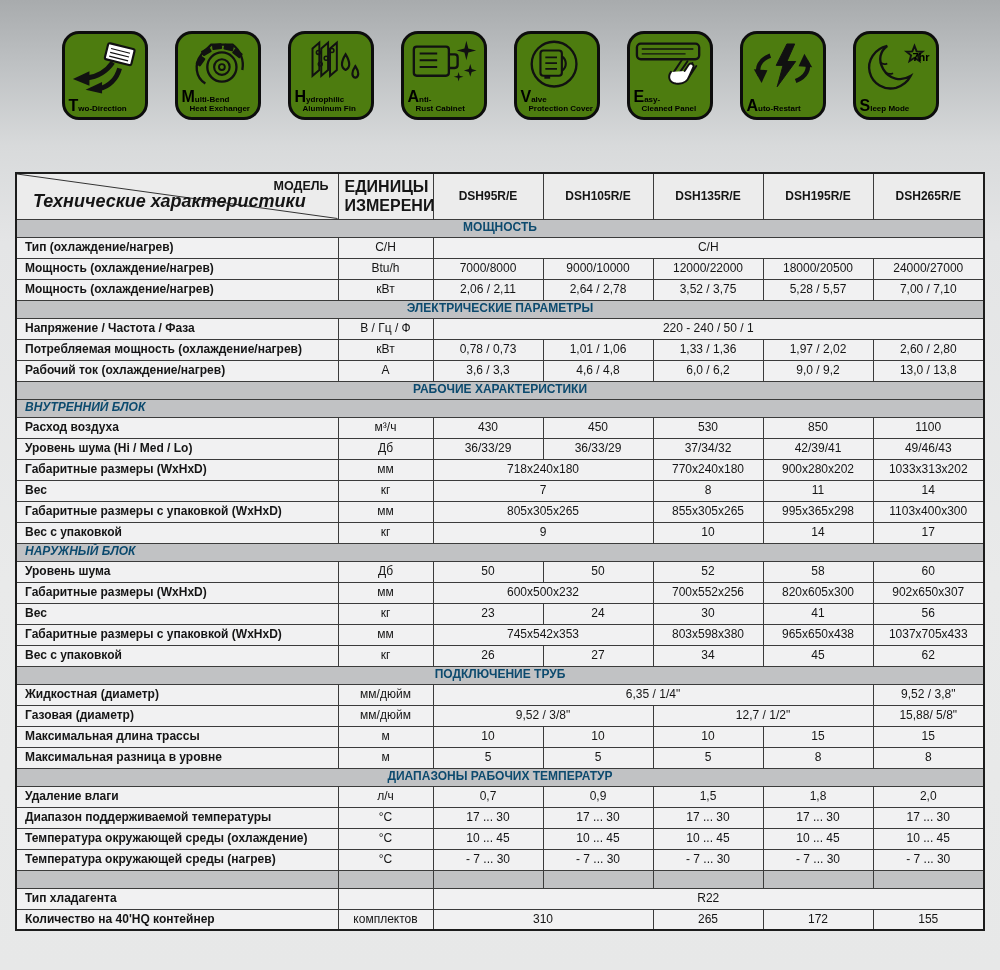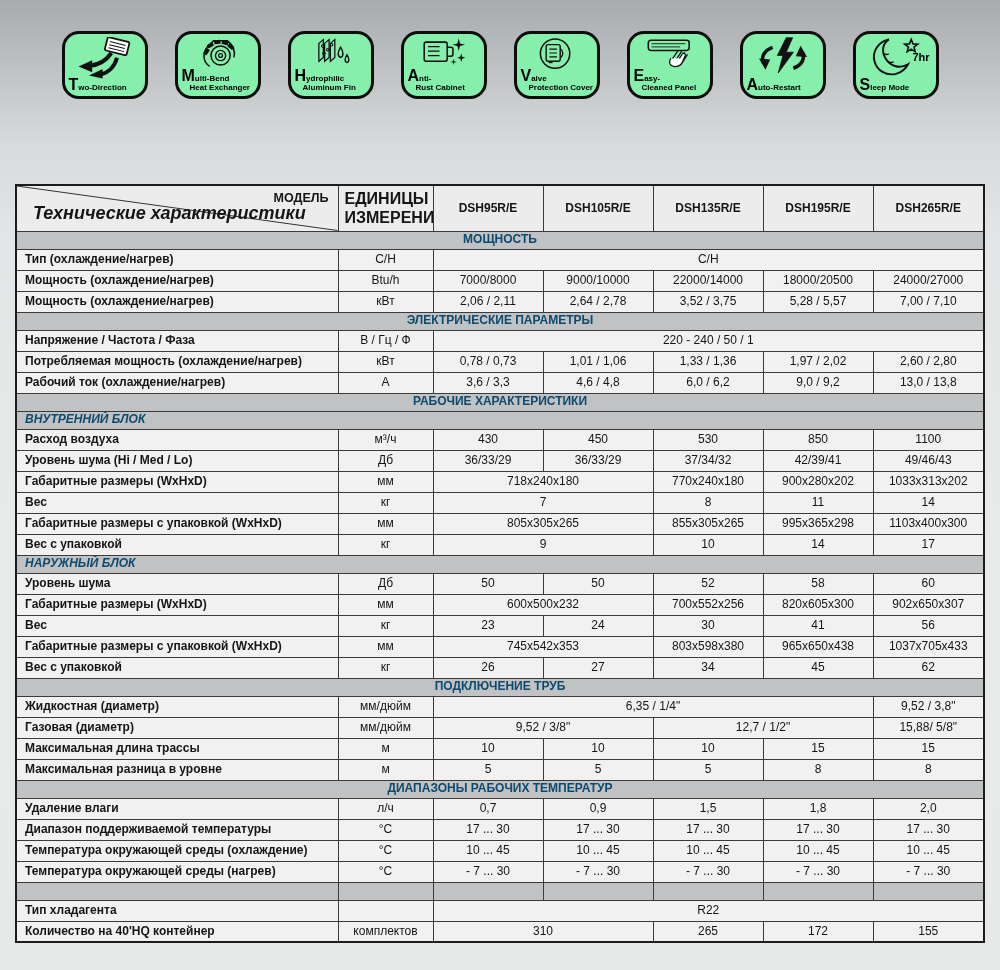--- a/index.html
+++ b/index.html
@@ -3,31 +3,31 @@
 <meta charset="utf-8">
 <style>
   html,body{margin:0;padding:0;}
   body{
     width:1000px;height:970px;overflow:hidden;
     background:linear-gradient(180deg,#a8abad 0%,#bfc2c4 7%,#d8dadb 15%,#e4e5e6 25%,#e9eaea 60%,#e7e8e8 100%);
     font-family:"Liberation Sans","DejaVu Sans",sans-serif;
   }
   
   .icons-row{display:flex;justify-content:center;align-items:flex-start;gap:27px;padding-top:31px;}
-  .icon-box{position:relative;width:86px;height:68px;background:#86efac;border:3px solid #0d0d0d;border-radius:17px;
+  .icon-box{position:relative;width:86px;height:89px;background:#4d7c0f;border:3px solid #0d0d0d;border-radius:17px;
     box-sizing:border-box;padding:3px 4px 4px;display:flex;flex-direction:column;}
   .icon-art{flex:1;display:flex;align-items:center;justify-content:center;overflow:hidden;}
   .icon-art svg{width:100%;height:100%;}
   .icon-label{font-weight:bold;color:#000;line-height:1.05;}
   .icon-label .line{white-space:nowrap;font-size:8px;letter-spacing:0;}
   .icon-label .line + .line{padding-left:8px;}
   .icon-label .cap{font-size:16px;line-height:.8;}
   .icon-badge{position:absolute;top:17px;right:6px;font-weight:bold;font-size:11px;color:#000;}
   
-  .spec-table{margin:85px auto 0;border-collapse:collapse;table-layout:fixed;width:968px;
+  .spec-table{margin:52px auto 0;border-collapse:collapse;table-layout:fixed;width:968px;
     border:2px solid #1c1c1c;background:#f1f1f2;}
   .spec-table td{border:1px solid #3b3b3b;font-size:12px;color:#151515;height:21px;
     padding:0 6px;box-sizing:border-box;overflow:hidden;white-space:nowrap;background:#f1f1f2;line-height:1.1;}
   .spec-table td.label{text-align:left;padding-left:8px;font-weight:bold;}
   .spec-table td.unit,.spec-table td.val{text-align:center;}
   .spec-table tr.head td{background:#ececec;font-weight:bold;text-align:center;height:46px;white-space:normal;line-height:1.2;}
   .spec-table td.units-head{font-weight:normal;font-size:16px;}
   .spec-table td.corner{position:relative;padding:0;}
   .corner-svg{position:absolute;left:0;top:0;width:100%;height:100%;}
   .corner-model{position:absolute;top:5px;right:9px;font-weight:bold;font-size:12.5px;}
@@ -214,21 +214,21 @@
         <tr class="data">
           <td class="label">Тип (охлаждение/нагрев)</td>
           <td class="unit">С/Н</td>
           <td class="val" colspan="5">С/Н</td>
         </tr>
         <tr class="data">
           <td class="label">Мощность (охлаждение/нагрев)</td>
           <td class="unit">Btu/h</td>
           <td class="val">7000/8000</td>
           <td class="val">9000/10000</td>
-          <td class="val">22000/14000</td>
+          <td class="val">12000/22000</td>
           <td class="val">18000/20500</td>
           <td class="val">24000/27000</td>
         </tr>
         <tr class="data">
           <td class="label">Мощность (охлаждение/нагрев)</td>
           <td class="unit">кВт</td>
           <td class="val">2,06 / 2,11</td>
           <td class="val">2,64 / 2,78</td>
           <td class="val">3,52 / 3,75</td>
           <td class="val">5,28 / 5,57</td>

